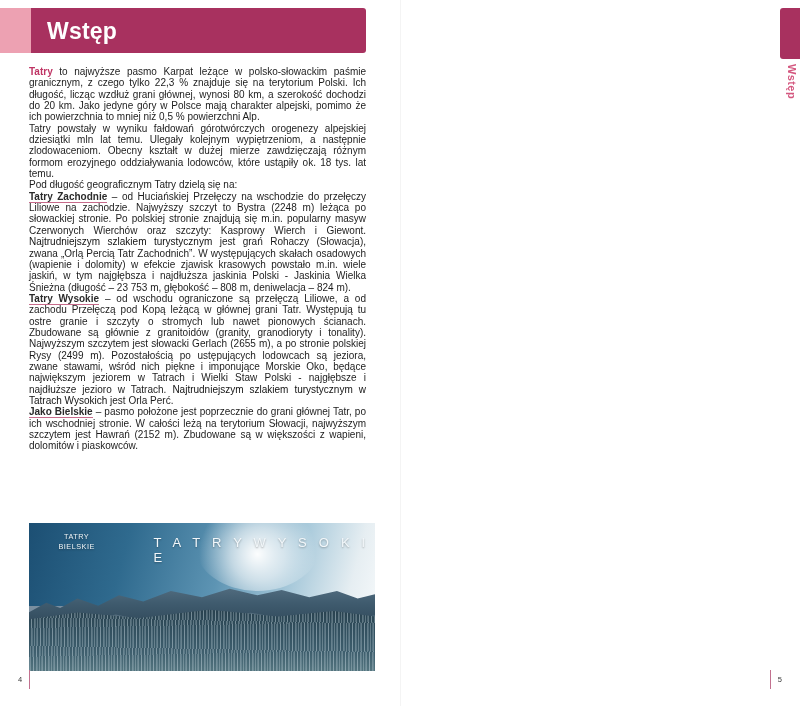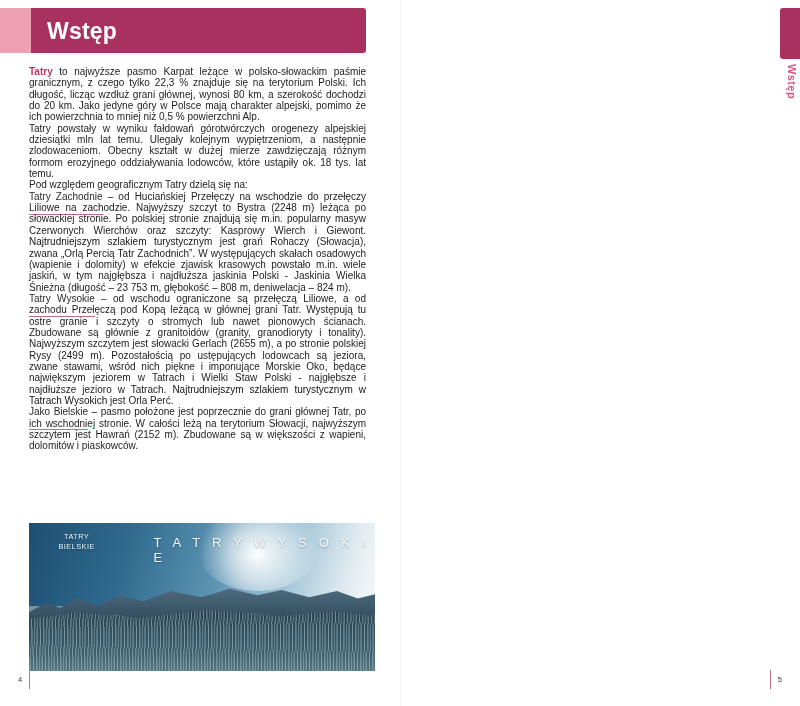--- a/index.html
+++ b/index.html
@@ -108,23 +108,23 @@
   .para { margin: 0; }
   .para + .para { margin-top: 0px; }
   .para-gap { margin-top: 8px; }
 
   .accent-bold {
     color: #bf3464;
     font-weight: bold;
   }
   .accent-bold-under {
     color: #2a2a2a;
-    font-weight: normal;
+    font-weight: bold;
     border-bottom: 1px solid #c76b8b;
-    padding-bottom: 12px;
+    padding-bottom: 0px;
   }
   .bold { font-weight: normal; color: #121212; }
 
   
   .photo {
     position: absolute;
     overflow: hidden;
     background: #7a8fa0;
   }
 
@@ -221,21 +221,21 @@
         <div class="header-title">Wstęp</div>
       </div>
     </div>
 
     <div class="col-text col-left-text">
 
       <p class="para"><span class="accent-bold">Tatry</span><span> to najwyższe pasmo Karpat leżące w polsko-słowackim paśmie granicznym, z czego tylko 22,3 % znajduje się na terytorium Polski. Ich długość, licząc wzdłuż grani głównej, wynosi 80 km, a szerokość dochodzi do 20 km. Jako jedyne góry w Polsce mają charakter alpejski, pomimo że ich powierzchnia to mniej niż 0,5 % powierzchni Alp.</span></p>
 
       <p class="para">Tatry powstały w wyniku fałdowań górotwórczych orogenezy alpejskiej dziesiątki mln lat temu. Ulegały kolejnym wypiętrzeniom, a następnie zlodowaceniom. Obecny kształt w dużej mierze zawdzięczają różnym formom erozyjnego oddziaływania lodowców, które ustąpiły ok. 18 tys. lat temu.</p>
 
-      <p class="para">Pod względem geograficznym Tatry dzielą się na:</p>
+      <p class="para">Pod długość geograficznym Tatry dzielą się na:</p>
 
       <p class="para para-gap"><span class="accent-bold-under">Tatry Zachodnie</span><span> – od Huciańskiej Przełęczy na wschodzie do przełęczy Liliowe na zachodzie. Najwyższy szczyt to Bystra (2248 m) leżąca po słowackiej stronie. Po polskiej stronie znajdują się m.in. popularny masyw Czerwonych Wierchów oraz szczyty: Kasprowy Wierch i Giewont. </span><span class="bold">Najtrudniejszym szlakiem turystycznym</span><span> jest grań Rohaczy (Słowacja), zwana „Orlą Percią Tatr Zachodnich”. W występujących skałach osadowych (wapienie i dolomity) w efekcie zjawisk krasowych powstało m.in. wiele jaskiń, w tym najgłębsza i najdłuższa jaskinia Polski - Jaskinia Wielka Śnieżna (długość – 23 753 m, głębokość – 808 m, deniwelacja – 824 m).</span></p>
 
       <p class="para para-gap"><span class="accent-bold-under">Tatry Wysokie</span><span> – od wschodu ograniczone są przełęczą Liliowe, a od zachodu Przełęczą pod Kopą leżącą w głównej grani Tatr. Występują tu ostre granie i szczyty o stromych lub nawet pionowych ścianach. Zbudowane są głównie z granitoidów (granity, granodioryty i tonality). Najwyższym szczytem jest słowacki Gerlach (2655 m), a po stronie polskiej Rysy (2499 m). Pozostałością po ustępujących lodowcach są jeziora, zwane stawami, wśród nich piękne i imponujące Morskie Oko, będące największym jeziorem w Tatrach i Wielki Staw Polski - najgłębsze i najdłuższe jezioro w Tatrach. </span><span class="bold">Najtrudniejszym szlakiem turystycznym w Tatrach Wysokich</span><span> jest Orla Perć.</span></p>
 
       <p class="para para-gap"><span class="accent-bold-under">Jako Bielskie</span><span> – pasmo położone jest poprzecznie do grani głównej Tatr, po ich wschodniej stronie. W całości leżą na terytorium Słowacji, najwyższym szczytem jest Hawrań (2152 m). Zbudowane są w większości z wapieni, dolomitów i piaskowców.</span></p>
     </div>
 
     <div class="photo photo-winter-a">
       <div class="pw-sky"></div>

